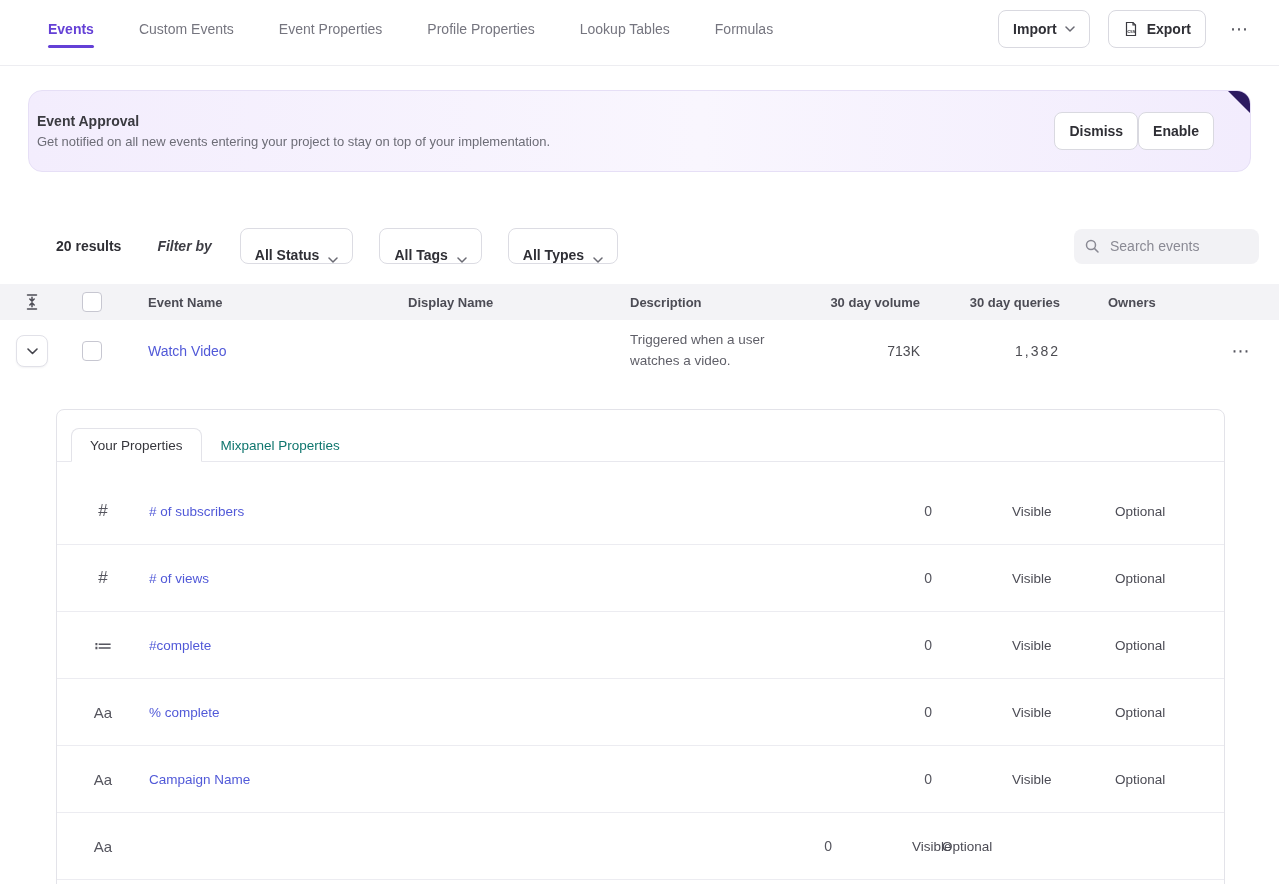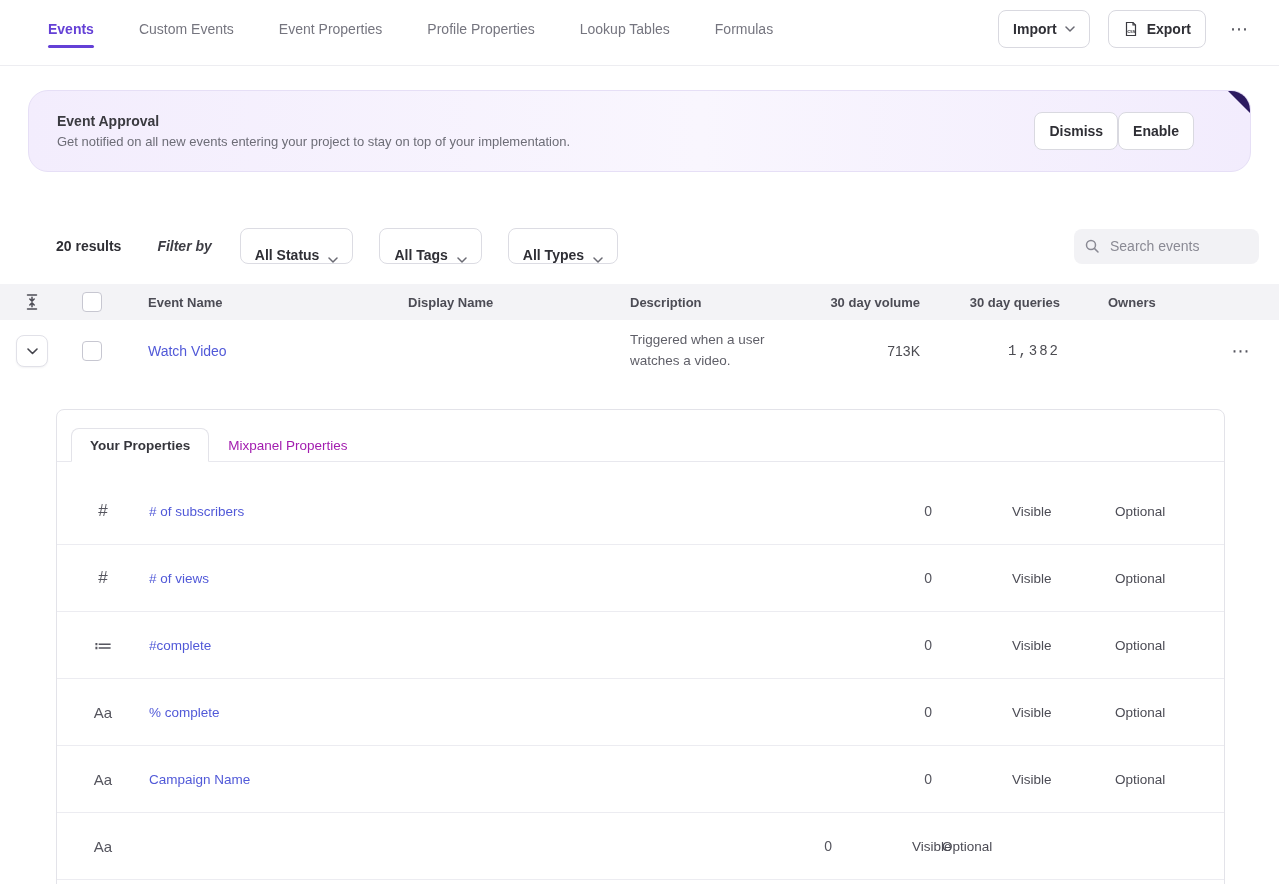--- a/index.html
+++ b/index.html
@@ -34,22 +34,22 @@
     font-family:inherit;
   }
   .btn .chev { color:#6a6a73; display:flex; }
   .more-btn {
     border:none; background:none; font-size:18px; color:#55555e; cursor:pointer;
     padding:4px 6px; letter-spacing:1px; font-family:inherit;
   }
 
   
   .banner {
-    margin:24px 28px 0; height:82px; border:1px solid #e6dff6; border-radius:20px;
-    padding:0 28px; display:flex; align-items:center; justify-content:space-between;
+    margin:24px 28px 0; height:82px; border:1px solid #e6dff6; border-radius:14px;
+    padding:0 8px; display:flex; align-items:center; justify-content:space-between;
     background:linear-gradient(90deg,#f3edfd 0%, #f9f6fe 55%, #f2ecfd 100%);
     position:relative; overflow:hidden;
   }
   .banner-corner {
     position:absolute; top:0; right:0; width:0; height:0;
     border-top:22px solid #2c1a60; border-left:22px solid transparent;
   }
   .banner-title { font-size:14px; font-weight:700; color:#3a3a40; margin:0 0 5px; }
   .banner-desc { font-size:13px; color:#6d6d77; margin:0; }
   .banner-actions { display:flex; margin-right:28px; }
@@ -101,36 +101,36 @@
 
   .event-row { min-height:62px; padding:10px 0; background:#fff; }
   .expander {
     width:32px; height:32px; border:1px solid #e1e1e8; border-radius:8px; background:#fff;
     display:flex; align-items:center; justify-content:center; cursor:pointer;
     box-shadow:0 1px 2px rgba(40,40,60,0.06); color:#45454d;
   }
   .event-link { color:#5159d8; font-size:14px; text-decoration:none; cursor:pointer; }
   .desc-text { font-size:13.5px; color:#5f5f68; line-height:1.55; }
   .num { text-align:right; font-size:14px; color:#4c4c52; }
-  .num-spaced { letter-spacing:2px;font-family:Liberation Mono, monospace; }
+  .num-spaced { letter-spacing:2px; }
 
   
   .props-card {
     margin:27px 54px 0 56px; border:1px solid #e3e3e9; border-radius:8px;
     background:#fff; overflow:hidden; min-height:520px;
   }
   .props-tabs {
     display:flex; padding:18px 0 0 14px; border-bottom:1px solid #e8e8ee;
   }
   .ptab {
-    padding:9px 18px 8px; font-size:13.5px; color:#a21caf; cursor:pointer;
+    padding:9px 18px 8px; font-size:13.5px; color:#0f766e; cursor:pointer;
     margin-bottom:-1px; border:1px solid transparent; white-space:nowrap;
   }
   .ptab.active {
-    color:#36363c; font-weight:700; background:#fff;
+    color:#36363c; font-weight:400; background:#fff;
     border:1px solid #e3e3e9; border-bottom:1px solid #fff; border-radius:8px 8px 0 0;
   }
   .props-rows { padding-top:16px; }
   .prop-row {
     display:grid;
     grid-template-columns:92px 1fr 100px 173px 119px;
     align-items:center; height:67px; border-bottom:1px solid #ececf1;
   }
   .prop-icon {
     display:flex; justify-content:center; align-items:center; color:#55555e;

